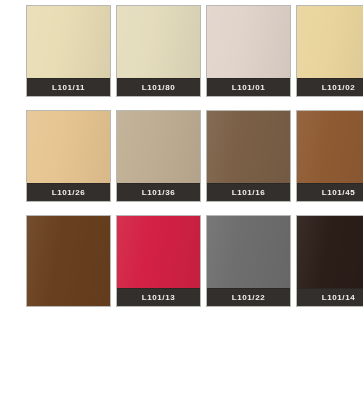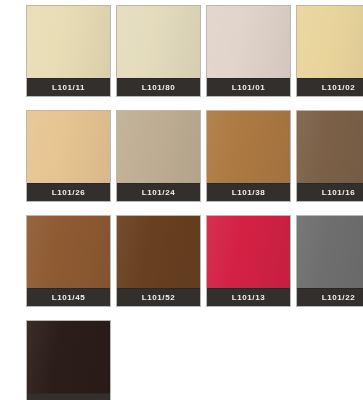--- a/index.html
+++ b/index.html
@@ -101,37 +101,32 @@
     <div class="swatch-cell">
       <div class="swatch-color" style="background-color: rgb(233, 212, 156);"></div>
       <div class="swatch-label">L101/02</div>
     </div>
     <div class="swatch-cell">
       <div class="swatch-color" style="background-color: rgb(231, 197, 146);"></div>
       <div class="swatch-label">L101/26</div>
     </div>
     <div class="swatch-cell">
       <div class="swatch-color" style="background-color: rgb(191, 174, 147);"></div>
-      <div class="swatch-label">L101/24</div>
-    </div>
-    <div class="swatch-cell">
-      <div class="swatch-color" style="background-color: rgb(173, 121, 66);"></div>
-      <div class="swatch-label">L101/38</div>
+      <div class="swatch-label">L101/36</div>
     </div>
     <div class="swatch-cell">
       <div class="swatch-color" style="background-color: rgb(123, 96, 71);"></div>
       <div class="swatch-label">L101/16</div>
     </div>
     <div class="swatch-cell">
       <div class="swatch-color" style="background-color: rgb(142, 90, 50);"></div>
       <div class="swatch-label">L101/45</div>
     </div>
     <div class="swatch-cell">
       <div class="swatch-color" style="background-color: rgb(105, 64, 31);"></div>
-      <div class="swatch-label">L101/52</div>
     </div>
     <div class="swatch-cell">
       <div class="swatch-color" style="background-color: rgb(211, 33, 68);"></div>
       <div class="swatch-label">L101/13</div>
     </div>
     <div class="swatch-cell">
       <div class="swatch-color" style="background-color: rgb(110, 110, 110);"></div>
       <div class="swatch-label">L101/22</div>
     </div>
     <div class="swatch-cell">

